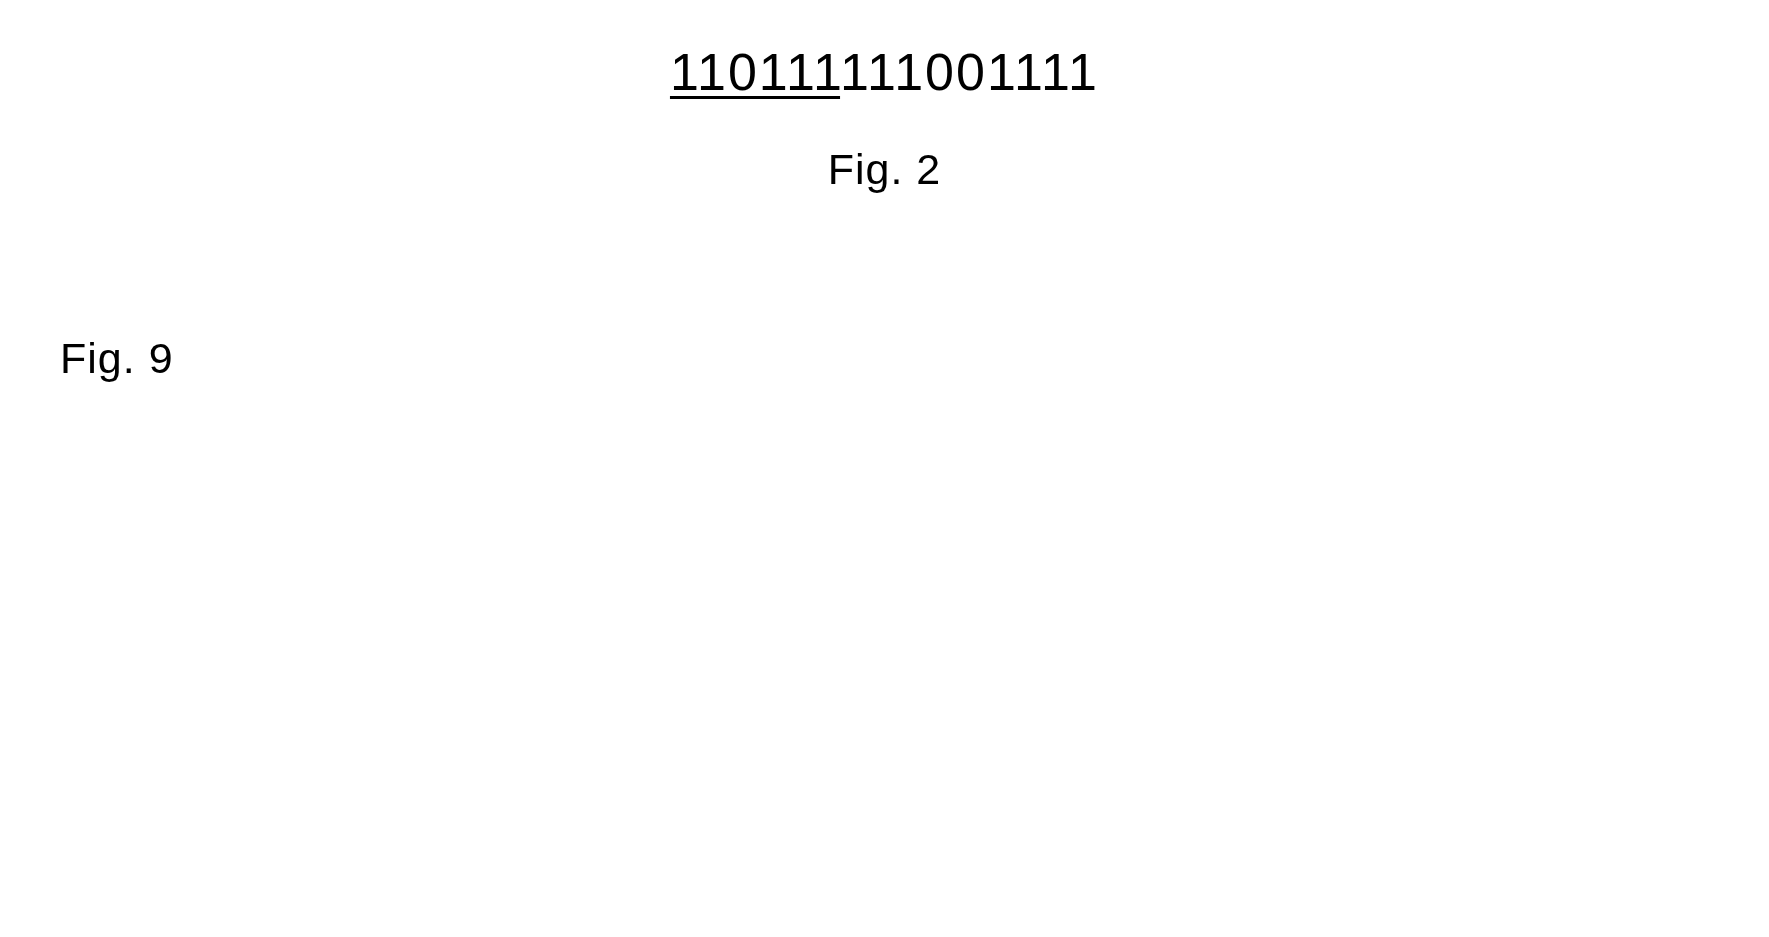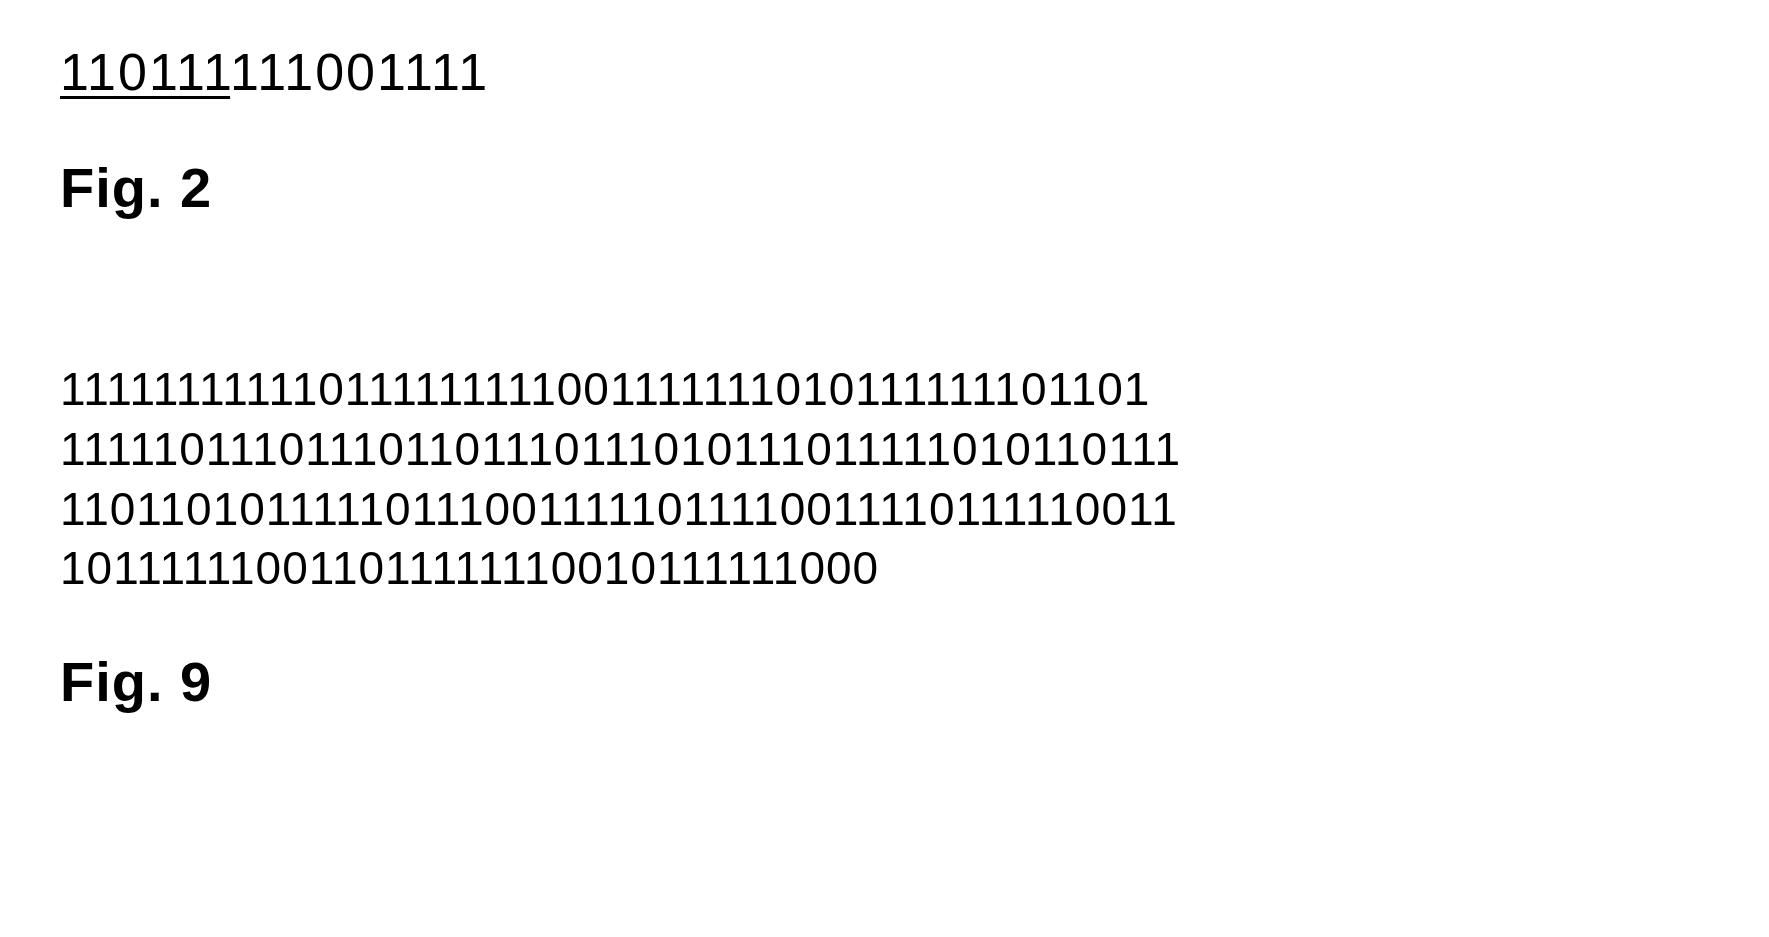--- a/index.html
+++ b/index.html
@@ -16,27 +16,28 @@
       color: #000000;
     }
     .binary-line {
       font-size: 52px;
       font-weight: 400;
       letter-spacing: 2px;
       line-height: 1.25;
       white-space: nowrap;
     }
     .fig-label {
-      font-size: 56px;
-      font-weight: 700;
-      margin-top: 50px;
+      font-size: 43px;
+      font-weight: 400;
+      margin-top: 40px;
       letter-spacing: 1px;
     }
     .section-1 {
       margin-bottom: 140px;
+      text-align: center;
     }
     .section-2 {
       margin-top: 40px;
     }
     .underlined {
       text-decoration: underline;
       text-decoration-thickness: 3px;
       text-underline-offset: 6px;
     }
     .binary-block {
@@ -52,20 +53,14 @@
 <body>
 
 <div class="section-1">
   <div class="binary-line">
     <span class="underlined">110111</span><span>111001111</span>
   </div>
   <div class="fig-label">Fig. 2</div>
 </div>
 
 <div class="section-2">
-  <div class="binary-block">
-    <div class="binary-line">111111111110111111111001111111010111111101101</div>
-    <div class="binary-line">111110111011101101110111010111011111010110111</div>
-    <div class="binary-line">110110101111101110011111011110011110111110011</div>
-    <div class="binary-line">101111110011011111110010111111000</div>
-  </div>
   <div class="fig-label">Fig. 9</div>
 </div>
 
 </body></html>

